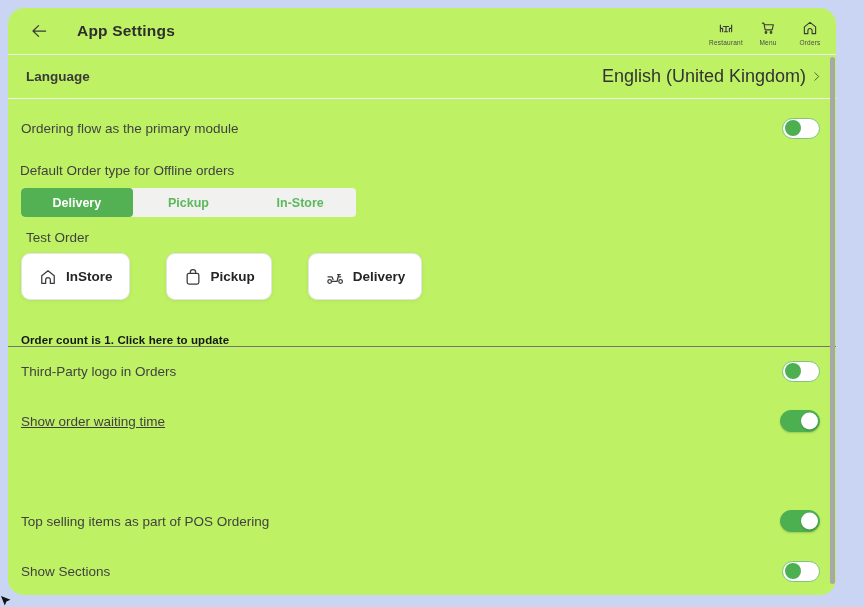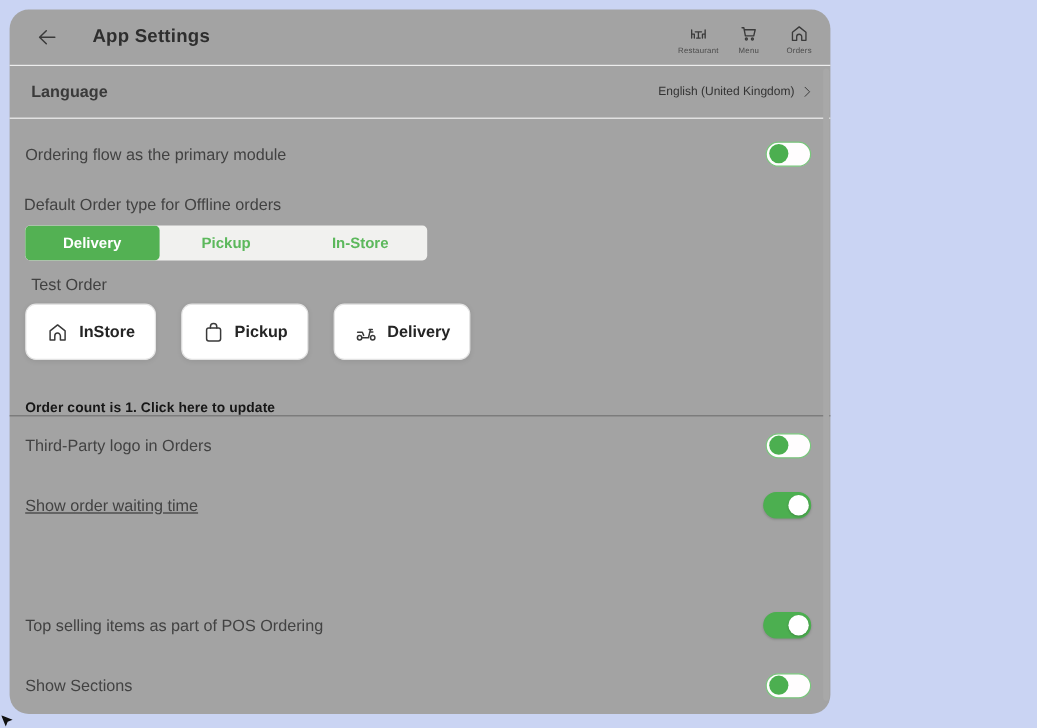--- a/index.html
+++ b/index.html
@@ -6,22 +6,22 @@
   html,body { width:864px; height:607px; }
   body {
     position:relative;
     background:#cad4f3;
     font-family:"Liberation Sans", sans-serif;
     overflow:hidden;
     color:#3d3d3d;
   }
   .card {
     position:absolute; left:8px; top:8px;
-    width:684px; height:587px;
-    background:#a3a3a3; border-radius:16px;
+    width:828px; height:587px;
+    background:#bef264; border-radius:16px;
   }
   
   .card-header {
     position:absolute; top:0; left:0; right:0; height:47px;
     display:flex; align-items:center;
     padding:0 8px 0 19px;
     border-bottom:1px solid #ededed;
   }
   .back-btn { width:24px; height:24px; display:flex; align-items:center; justify-content:center; cursor:pointer; }
   .page-title { font-size:15.5px; font-weight:600; color:#2e2e2e; margin-left:26px; letter-spacing:.2px; }
@@ -32,21 +32,21 @@
   
   .abs { position:absolute; left:0; right:0; }
   .row-language {
     top:47px; height:44px;
     display:flex; align-items:center;
     padding:0 13px 0 18px;
     border-bottom:1px solid #f1f1f1;
   }
   .language-label { font-size:13.5px; font-weight:600; color:#3a3a3a; }
   .language-value-wrap { margin-left:auto; display:flex; align-items:center; gap:4px; cursor:pointer; }
-  .language-value { font-size:10px; color:#333; }
+  .language-value { font-size:18px; color:#333; }
   .row-toggle {
     display:flex; align-items:center;
     padding:0 16px 0 13px; height:40px;
   }
   .row-toggle .row-label { font-size:13.5px; color:#424242; }
   .row-toggle.indent { padding-left:35px; }
   .row-toggle .toggle { margin-left:auto; }
   .section-label { font-size:13.5px; color:#424242; padding-left:18px; display:flex; align-items:center; height:26px; }
   
   .toggle { position:relative; width:38px; height:21px; border-radius:12px; cursor:pointer; flex:none; }
@@ -61,21 +61,21 @@
     width:335px; height:29px;
     background:#f1f1ef; border-radius:4px;
     display:flex; overflow:hidden;
   }
   .segment {
     flex:1; display:flex; align-items:center; justify-content:center;
     font-size:12.5px; font-weight:600; color:#5cb85c; cursor:pointer;
   }
   .segment.selected { background:#53b153; color:#ffffff; border-radius:4px; }
   
-  .test-buttons { position:absolute; top:245px; left:13px; display:flex; gap:21px; }
+  .test-buttons { position:absolute; top:245px; left:13px; display:flex; gap:36px; }
   .test-btn {
     height:47px; background:#fff;
     border:1px solid #e4e4e4; border-radius:9px;
     display:flex; align-items:center; justify-content:center; gap:8px;
     padding:0 16px; cursor:pointer;
     box-shadow:0 1px 4px rgba(0,0,0,.07);
   }
   .test-btn svg { width:20px; height:20px; }
   .test-btn .btn-label { font-size:13.5px; font-weight:700; color:#252525; }
   

